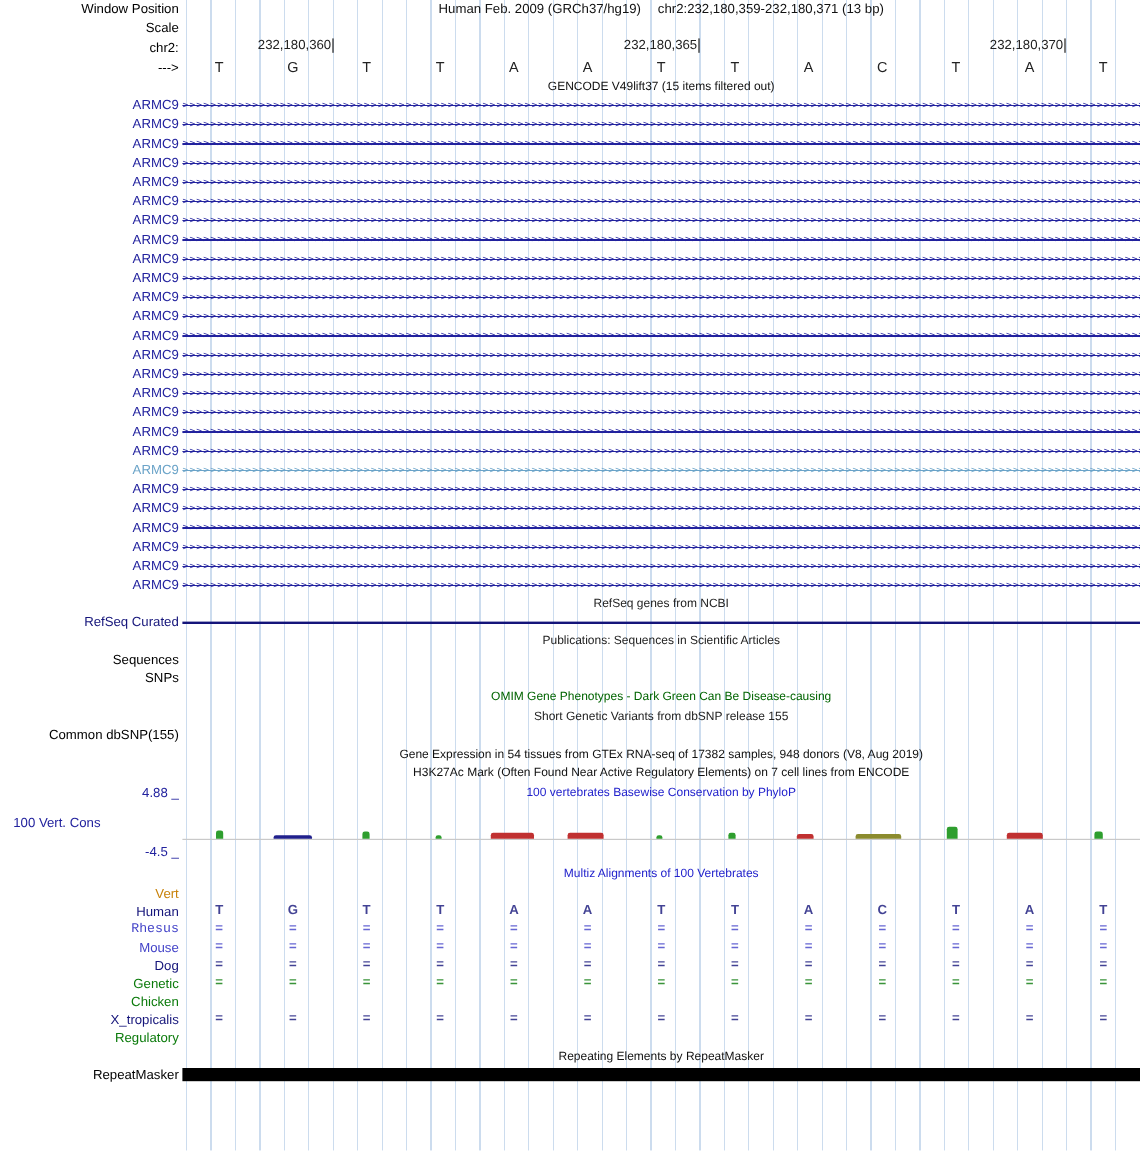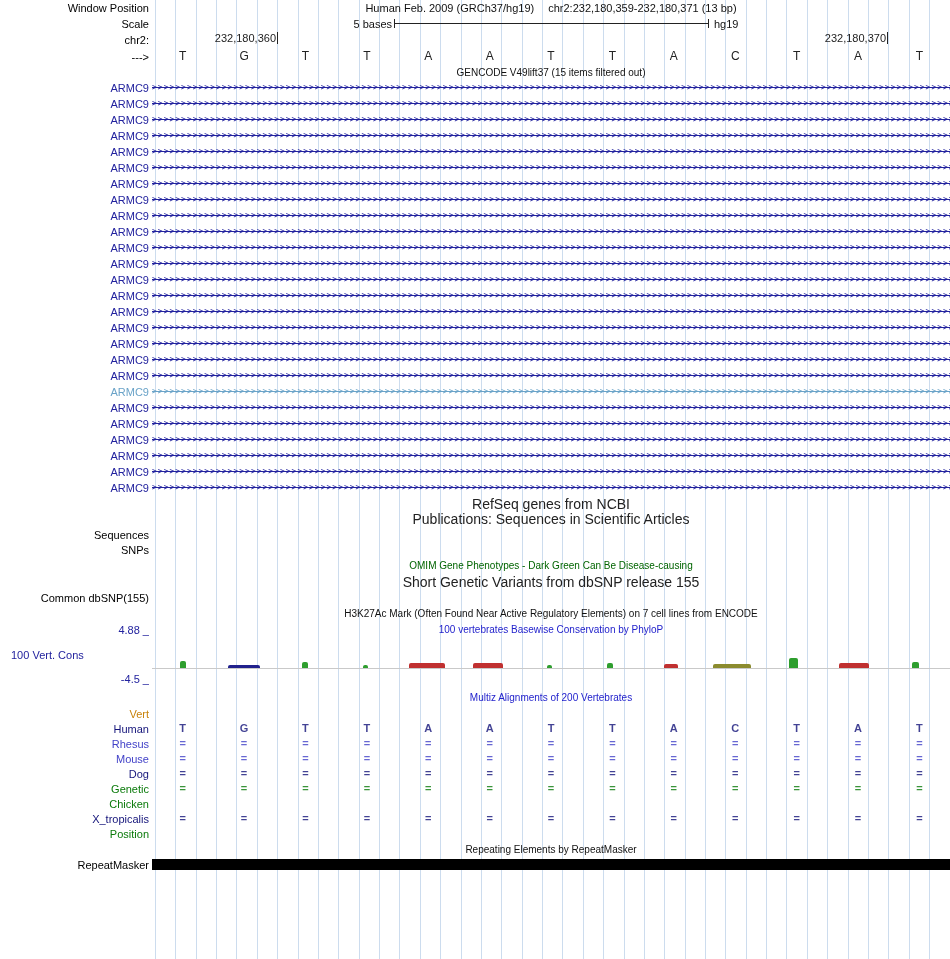--- a/index.html
+++ b/index.html
@@ -9,21 +9,21 @@
         background:repeating-linear-gradient(to right,#ccdcee 0px,#ccdcee 1px,transparent 1px,transparent 20.37px);}
   .rows{position:relative;z-index:1;}
   .trow{display:flex;align-items:center;}.h15{height:15px}.h16{height:16px}.h17{height:17px}.h27{height:27px}
   .lbl{width:152px;flex:0 0 152px;box-sizing:border-box;text-align:right;padding-right:3px;
        font-size:11px;color:#14147a;white-space:nowrap;overflow:hidden;}
   .lbl.black{color:#000;}
   .lbl.left{text-align:left;padding-left:12px;}
   .cnt{flex:1;position:relative;height:100%;min-width:0;}
   .cflex{display:flex;align-items:center;justify-content:center;gap:14px;}
   .ctitle{font-size:10px;color:#111;text-align:center;white-space:nowrap;}
-  .ctitle.sm{font-size:14px;color:#222;}
+  .ctitle.sm{font-size:10px;color:#222;}
   .ctitle.blue{color:#2222cc;}
   .ctitle.dgreen{color:#006400;}
   .t11{font-size:11px;color:#111;white-space:nowrap;}
   
   .scale-text{position:absolute;right:558px;top:0;line-height:16px;font-size:11px;color:#111;}
   .scale-bar{position:absolute;left:242px;top:3px;width:313px;height:9px;
              border-left:1px solid #222;border-right:1px solid #222;
              background:linear-gradient(to bottom,transparent 4px,#222 4px,#222 5px,transparent 5px);}
   .scale-right{position:absolute;left:562px;top:0;line-height:16px;font-size:11px;color:#111;}
   
@@ -65,31 +65,27 @@
     <div class="trow h16">
       <div class="lbl black">Window Position</div>
       <div class="cnt cflex">
         <span class="t11">Human Feb. 2009 (GRCh37/hg19)</span>
         <span class="t11">chr2:232,180,359-232,180,371 (13 bp)</span>
       </div>
     </div>
 
     <div class="trow h16">
       <div class="lbl black">Scale</div>
-      <div class="cnt">
-        <span class="scale-text">5 bases</span>
-        <div class="scale-bar"></div>
-        <span class="scale-right">hg19</span>
-      </div>
     </div>
 
     <div class="trow h16">
       <div class="lbl black">chr2:</div>
       <div class="cnt">
         <div class="postick pt0"><span>232,180,360</span></div>
+        <div class="postick pt1"><span>232,180,365</span></div>
         <div class="postick pt2"><span>232,180,370</span></div>
       </div>
     </div>
 
     <div class="trow h17">
       <div class="lbl black">---&gt;</div>
       <div class="cnt bases" id="ruler-bases">
           <div class="base" style="color: rgb(34, 34, 34);">T</div>
           <div class="base" style="color: rgb(34, 34, 34);">G</div>
           <div class="base" style="color: rgb(34, 34, 34);">T</div>
@@ -220,20 +216,26 @@
         </div>
       </div>
 
     <div class="trow h15">
       <div class="lbl"></div>
       <div class="cnt cflex">
           <span class="ctitle sm">RefSeq genes from NCBI</span>
         </div>
     </div>
 
+    <div class="trow h15">
+      <div class="lbl">RefSeq Curated</div>
+      <div class="cnt centery">
+          <div class="hline"></div>
+        </div>
+    </div>
 
     <div class="trow h16">
       <div class="lbl"></div>
       <div class="cnt cflex">
           <span class="ctitle sm">Publications: Sequences in Scientific Articles</span>
         </div>
     </div>
 
     <div class="trow h15">
       <div class="lbl black">Sequences</div>
@@ -258,20 +260,26 @@
       <div class="cnt cflex">
           <span class="ctitle sm">Short Genetic Variants from dbSNP release 155</span>
         </div>
     </div>
 
     <div class="trow h16">
       <div class="lbl black">Common dbSNP(155)</div>
       <div class="cnt"></div>
     </div>
 
+    <div class="trow h16">
+      <div class="lbl"></div>
+      <div class="cnt cflex">
+          <span class="ctitle">Gene Expression in 54 tissues from GTEx RNA-seq of 17382 samples, 948 donors (V8, Aug 2019)</span>
+        </div>
+    </div>
 
     <div class="trow h15">
       <div class="lbl"></div>
       <div class="cnt cflex">
           <span class="ctitle">H3K27Ac Mark (Often Found Near Active Regulatory Elements) on 7 cell lines from ENCODE</span>
         </div>
     </div>
 
 
     <div class="cons-block">
@@ -299,21 +307,21 @@
             <div class="consbar" style="left: 636.808px; width: 9px; height: 10px; top: 21px; background: rgb(46, 158, 46);"></div>
             <div class="consbar" style="left: 687.385px; width: 30px; height: 5px; top: 26px; background: rgb(192, 48, 48);"></div>
             <div class="consbar" style="left: 759.962px; width: 7px; height: 6px; top: 25px; background: rgb(46, 158, 46);"></div>
           </div>
       </div>
     </div>
 
     <div class="trow h17">
       <div class="lbl"></div>
       <div class="cnt cflex">
-          <span class="ctitle blue">Multiz Alignments of 200 Vertebrates</span>
+          <span class="ctitle blue">Multiz Alignments of 100 Vertebrates</span>
         </div>
     </div>
 
     <div id="multiz-rows">
         <div class="trow h15">
           <div class="lbl" style="color: rgb(200, 130, 10);">Vert</div>
           <div class="cnt bases"></div>
         </div>
         <div class="trow h15">
           <div class="lbl" style="color: rgb(20, 20, 122); padding-left: 17px;">Human</div>
@@ -327,21 +335,21 @@
             <div class="base mzb" style="color: rgb(20, 20, 122);">T</div>
             <div class="base mzb" style="color: rgb(20, 20, 122);">T</div>
             <div class="base mzb" style="color: rgb(20, 20, 122);">A</div>
             <div class="base mzb" style="color: rgb(20, 20, 122);">C</div>
             <div class="base mzb" style="color: rgb(20, 20, 122);">T</div>
             <div class="base mzb" style="color: rgb(20, 20, 122);">A</div>
             <div class="base mzb" style="color: rgb(20, 20, 122);">T</div>
           </div>
         </div>
         <div class="trow h15">
-          <div class="lbl" style="color: rgb(66, 66, 200);">Rhesus</div>
+          <div class="lbl" style="color: rgb(66, 66, 200); font-family: Liberation Mono, monospace;">Rhesus</div>
           <div class="cnt bases">
             <div class="base mzb" style="color: rgb(66, 66, 200);">=</div>
             <div class="base mzb" style="color: rgb(66, 66, 200);">=</div>
             <div class="base mzb" style="color: rgb(66, 66, 200);">=</div>
             <div class="base mzb" style="color: rgb(66, 66, 200);">=</div>
             <div class="base mzb" style="color: rgb(66, 66, 200);">=</div>
             <div class="base mzb" style="color: rgb(66, 66, 200);">=</div>
             <div class="base mzb" style="color: rgb(66, 66, 200);">=</div>
             <div class="base mzb" style="color: rgb(66, 66, 200);">=</div>
             <div class="base mzb" style="color: rgb(66, 66, 200);">=</div>
@@ -421,21 +429,21 @@
             <div class="base mzb" style="color: rgb(20, 20, 122);">=</div>
             <div class="base mzb" style="color: rgb(20, 20, 122);">=</div>
             <div class="base mzb" style="color: rgb(20, 20, 122);">=</div>
             <div class="base mzb" style="color: rgb(20, 20, 122);">=</div>
             <div class="base mzb" style="color: rgb(20, 20, 122);">=</div>
             <div class="base mzb" style="color: rgb(20, 20, 122);">=</div>
             <div class="base mzb" style="color: rgb(20, 20, 122);">=</div>
           </div>
         </div>
         <div class="trow h15">
-          <div class="lbl" style="color: rgb(10, 122, 10);">Position</div>
+          <div class="lbl" style="color: rgb(10, 122, 10);">Regulatory</div>
           <div class="cnt bases"></div>
         </div>
       </div>
 
     <div class="trow h16">
       <div class="lbl"></div>
       <div class="cnt cflex">
           <span class="ctitle">Repeating Elements by RepeatMasker</span>
         </div>
     </div>

